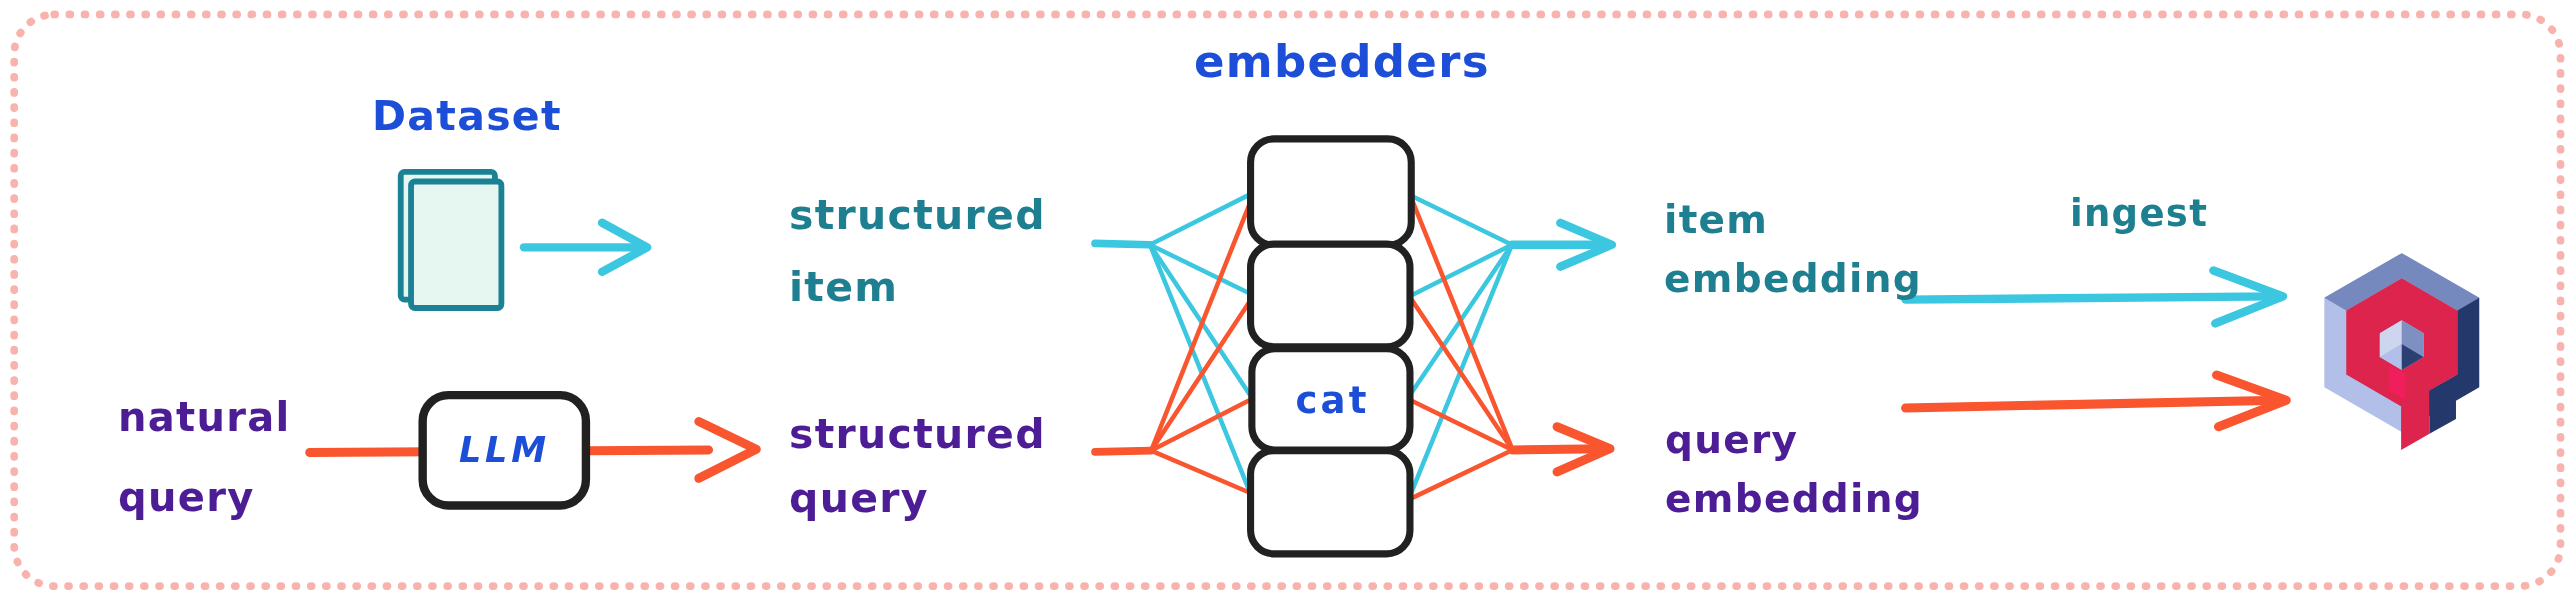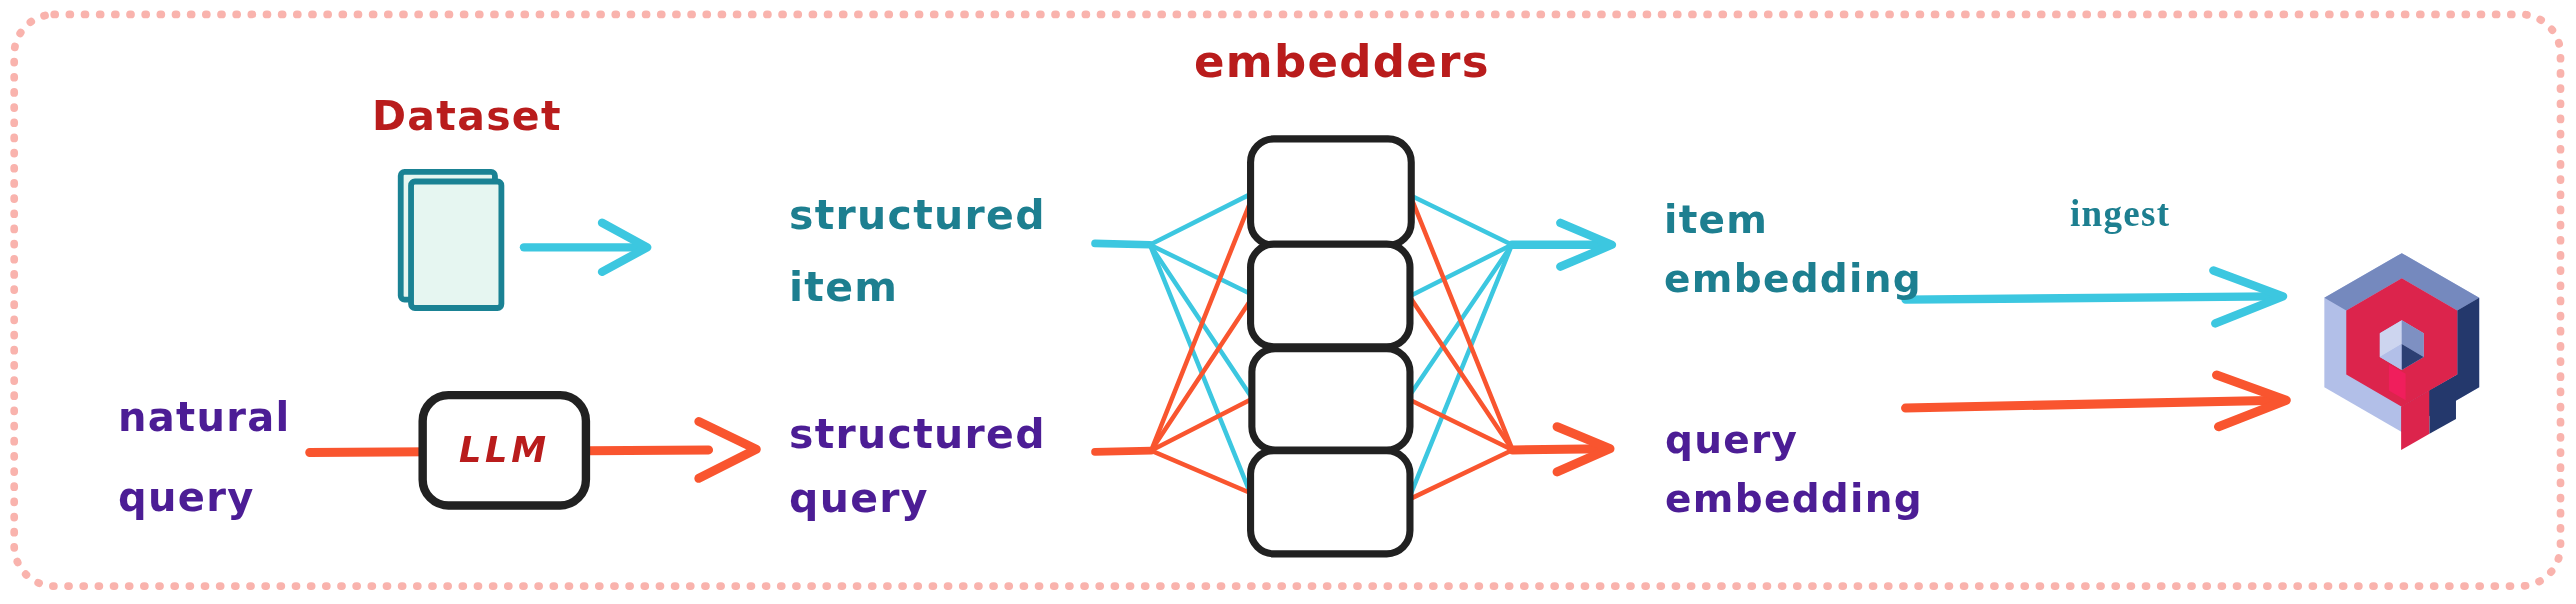--- a/index.html
+++ b/index.html
@@ -1,20 +1,20 @@
 <!DOCTYPE html>
 <html style="font-size:10.3px"><head>
 <meta charset="utf-8">
 <style>
   html,body{margin:0;padding:0;background:#ffffff;}
   .stage{position:relative;width:2576px;height:605px;background:#ffffff;overflow:hidden;
          font-family:"DejaVu Sans","Liberation Sans",sans-serif;}
   .stage svg{position:absolute;left:0;top:0;}
   .lbl{position:absolute;white-space:nowrap;font-weight:bold;letter-spacing:1.3px;}
-  .black{color:#b91c1c;}
+  .black{color:#1d4ed8;}
   .teal{color:#1d7f90;}
   .red{color:#4c1d95;}
   .fs70{font-size:45px;}
   .fs64{font-size:41px;}
   .fs62{font-size:40px;}
   .fs60{font-size:39px;}
   .fs58{font-size:37px;}
   .center-box{display:flex;align-items:center;justify-content:center;text-align:center;}
   
   .dataset-label{left:360px;top:92px;margin-left:12px;}
@@ -28,21 +28,21 @@
   .embedders-title{left:1194px;top:35px;width:271px;text-align:center;}
   .box-lbl{width:161px;height:106px;font-size:37px;letter-spacing:3.2px;}
   .box-txt{left:1251px;top:137px;}
   .box-num{left:1251px;top:243px;}
   .box-cat{left:1252px;top:347px;}
   .box-img{left:1251px;top:449px;}
   .iemb-1{left:1664px;top:197px;}
   .iemb-2{left:1664px;top:256px;}
   .qemb-1{left:1665px;top:417px;}
   .qemb-2{left:1665px;top:476px;}
-  .ingest-label{left:2070px;top:192px;font-family:Liberation Serif, serif;}
+  .ingest-label{left:2070px;top:192px;}
   .knn-label{left:2015px;top:448px;}
 </style>
 </head>
 <body>
 
 <div class="stage">
 
   <svg width="2576" height="605" viewBox="0 0 3992 937">
 
     <rect x="22" y="22" width="3946" height="886" rx="62" fill="none" stroke-width="12" stroke-linecap="round" stroke-dasharray="1.5 22" stroke="#f9b3ad"></rect>
@@ -147,20 +147,21 @@
   <div class="lbl black llm-label center-box">LLM</div>
 
   <div class="lbl fs64 teal sitem-1">structured</div>
   <div class="lbl fs64 teal sitem-2">item</div>
 
   <div class="lbl fs64 red squery-1">structured</div>
   <div class="lbl fs64 red squery-2">query</div>
 
   <div class="lbl fs70 black embedders-title">embedders</div>
 
+  <div class="lbl black box-lbl box-cat center-box">cat</div>
 
   <div class="lbl fs60 teal iemb-1">item</div>
   <div class="lbl fs60 teal iemb-2">embedding</div>
 
   <div class="lbl fs60 red qemb-1">query</div>
   <div class="lbl fs60 red qemb-2">embedding</div>
 
   <div class="lbl fs58 teal ingest-label">ingest</div>
 
 </div>

